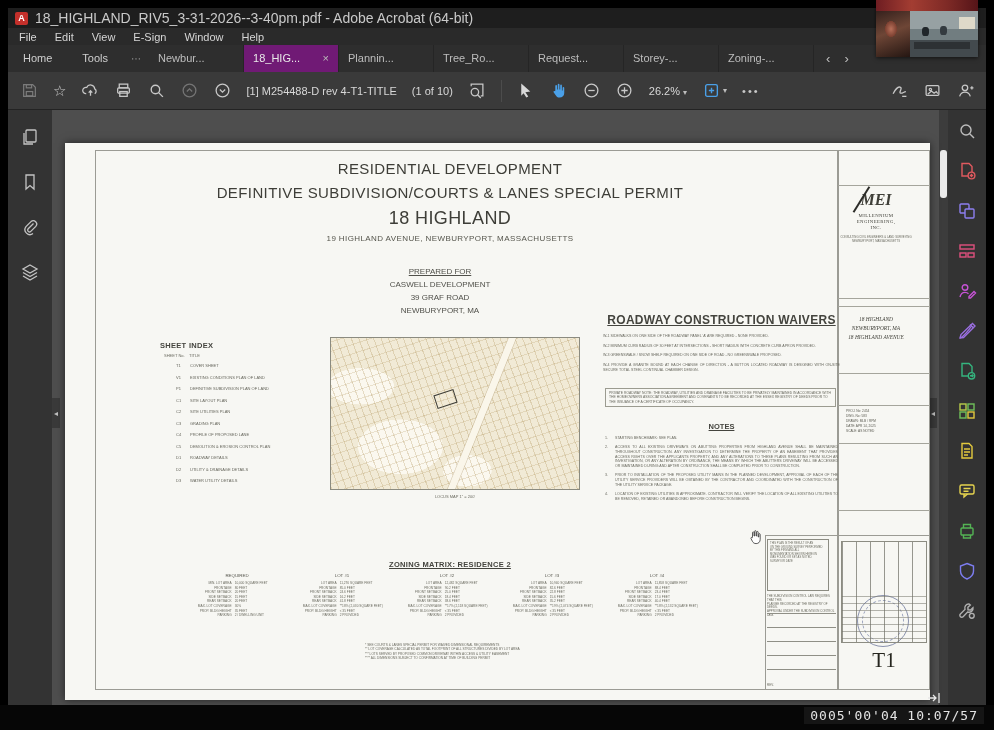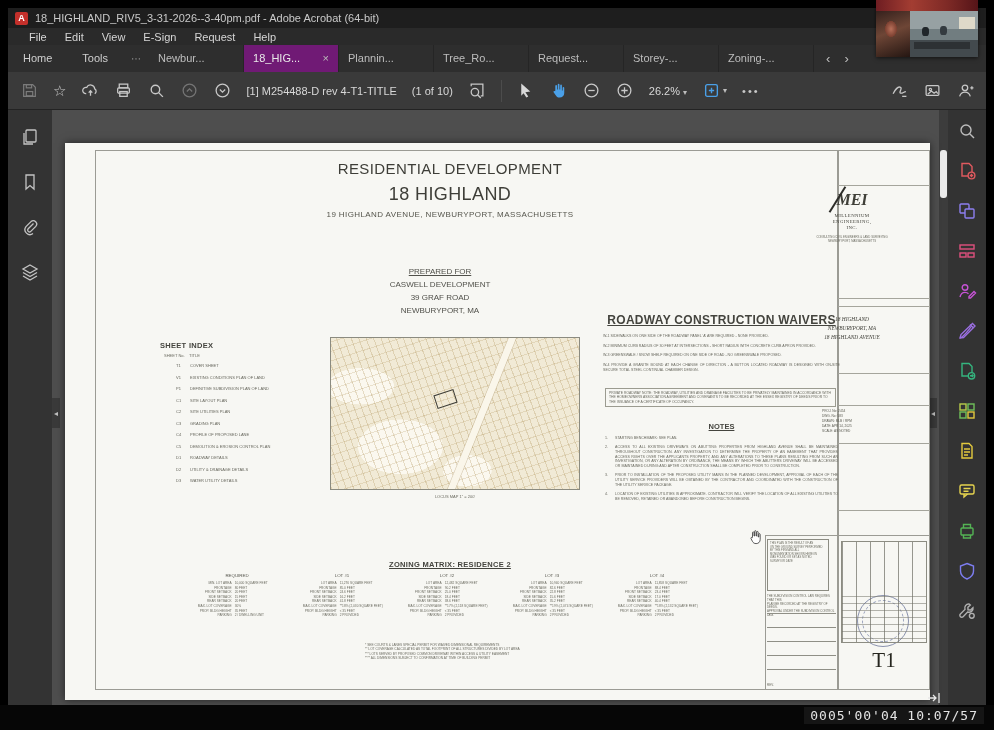--- a/index.html
+++ b/index.html
@@ -1,23 +1,23 @@
 <!DOCTYPE html>
 <html><head>
 <meta charset="utf-8">
 <style>
   html,body{margin:0;padding:0}
   body{width:994px;height:730px;background:#000;position:relative;overflow:hidden;
        font-family:"Liberation Sans",sans-serif;-webkit-font-smoothing:antialiased}
   .abs{position:absolute}
   
   #titlebar{left:8px;top:8px;width:978px;height:20px;background:#1e1e1e;display:flex;align-items:center;gap:7px;padding-left:7px;box-sizing:border-box}
-  #titlebar .ttext{font-size:11px;color:#c9c9c9;white-space:nowrap}
+  #titlebar .ttext{font-size:14px;color:#c9c9c9;white-space:nowrap}
   .acro{width:13px;height:13px;border-radius:2px;background:#c4302b;color:#fff;font-size:9px;font-weight:bold;display:flex;align-items:center;justify-content:center}
-  #menubar{left:8px;top:28px;width:978px;height:17px;background:#2a2a2a;display:flex;align-items:center;padding-left:12px;box-sizing:border-box}
+  #menubar{left:8px;top:28px;width:978px;height:17px;background:#2a2a2a;display:flex;align-items:center;padding-left:2px;box-sizing:border-box}
   .menu-item{font-size:11px;color:#d6d6d6;padding:0 9px;cursor:default}
   #tabbar{left:8px;top:45px;width:978px;height:27px;background:#2e2e2e;display:flex;align-items:stretch}
   .navtab{font-size:11px;color:#cfcfcf;line-height:27px;padding:0 15px}
   .ovflow{font-size:10px;color:#9a9a9a;line-height:27px;padding:0 8px}
   .tab{width:95px;box-sizing:border-box;padding:0 9px;font-size:11px;color:#bdbdbd;background:#2e2e2e;border-right:1px solid #252525;display:flex;align-items:center;justify-content:space-between;line-height:27px;white-space:nowrap;overflow:hidden}
   .tab.active{background:#701a75;color:#e9e9e9}
   .tab .close{color:#bbb;font-size:11px;margin-left:4px}
   .tab-arrows{display:flex;align-items:center;gap:14px;padding:0 12px;color:#bdbdbd;font-size:13px}
   #toolbar{left:8px;top:72px;width:978px;height:38px;background:#3a3a3a;border-bottom:1px solid #232323;box-sizing:border-box;display:flex;align-items:center;padding:0 12px;gap:15px}
   .tb-ic{width:18px;height:18px;display:flex;align-items:center;justify-content:center}
@@ -72,21 +72,21 @@
   .nt-item{display:grid;grid-template-columns:10px 1fr;font-size:3.6px;line-height:4.7px;margin-bottom:4.5px;text-align:justify}
   .zh{left:250px;top:417px;width:270px;text-align:center;font-size:7.5px;font-weight:bold;color:#44443e;text-decoration:underline;letter-spacing:.3px}
   .zg-wrap{left:122px;top:430px;width:520px;display:flex;justify-content:space-between}
   .zgroup{width:100px}
   .zhead{font-size:4.4px;text-align:center;color:#55554c;margin-bottom:3px}
   .zrow{display:flex;font-size:3.2px;line-height:4.6px;color:#6b6b60}
   .zl{width:46%;text-align:right;padding-right:3px}
   .zv{width:54%;text-align:left}
   .zfoot{left:300px;top:500px;width:240px;font-size:3.2px;line-height:4.4px;color:#6b6b60}
   
-  .tbc{left:749px;width:76px;text-align:center;color:#3f3f38}
+  .tbc{left:773px;width:76px;text-align:center;color:#3f3f38}
   .mei{font-family:"Liberation Serif",serif;font-style:italic;font-size:16px;font-weight:bold;position:relative;display:inline-block}
   .mei::after{content:"";position:absolute;left:-6px;bottom:-4px;width:30px;height:1.6px;background:#2c2c28;transform:rotate(-58deg);transform-origin:left bottom}
   .firmline{font-family:"Liberation Serif",serif;font-size:4.8px;line-height:6px;letter-spacing:.4px}
   .firmsub{font-size:2.8px;line-height:3.6px;color:#6b6b60}
   .projline{font-family:"Liberation Serif",serif;font-style:italic;font-size:5.4px;line-height:9px}
   .metaline{font-size:3.2px;line-height:5px;text-align:left;padding-left:8px;color:#5b5b52}
   .seal{left:792px;top:452px;width:52px;height:52px;border-radius:50%;border:1px solid #8a92ae;box-sizing:border-box;display:flex;align-items:center;justify-content:center}
   .seal .inner{width:40px;height:40px;border-radius:50%;border:.8px dashed #98a0bc}
   
   .rev{left:700px;top:392px;width:165px;height:155px;border:1px solid #9b9b94;box-sizing:border-box}
@@ -121,21 +121,21 @@
   <span class="acro">A</span>
   <span class="ttext">18_HIGHLAND_RIV5_3-31-2026--3-40pm.pdf - Adobe Acrobat (64-bit)</span>
 </div>
 
 <div class="abs" id="menubar">
 
 <span class="menu-item">File</span>
     <span class="menu-item">Edit</span>
     <span class="menu-item">View</span>
     <span class="menu-item">E-Sign</span>
-    <span class="menu-item">Request</span>
+    <span class="menu-item">Window</span>
     <span class="menu-item">Help</span>
   </div>
 
 <div class="abs" id="tabbar">
   <span class="navtab">Home</span>
   <span class="navtab">Tools</span>
   <span class="ovflow">⋯</span>
   <div class="tab">
       <span>Newbur...</span>
     </div>
@@ -391,20 +391,21 @@
 <div class="abs panelhandle" style="left:929px;top:398px">
     <span>◂</span>
   </div>
 
 <div class="abs" id="page">
   <div class="abs frame"></div>
   <div class="abs tbcol"></div>
 
   <div class="abs bigtitle">
     <div class="bt1">RESIDENTIAL DEVELOPMENT</div>
+    <div class="bt1">DEFINITIVE SUBDIVISION/COURTS &amp; LANES SPECIAL PERMIT</div>
     <div class="bt3">18 HIGHLAND</div>
     <div class="addr">19 HIGHLAND AVENUE, NEWBURYPORT, MASSACHUSETTS</div>
   </div>
 
   <div class="abs prep">
     <div class="u">PREPARED FOR</div>
     <div>CASWELL DEVELOPMENT</div>
     <div>39 GRAF ROAD</div>
     <div>NEWBURYPORT, MA</div>
   </div>

